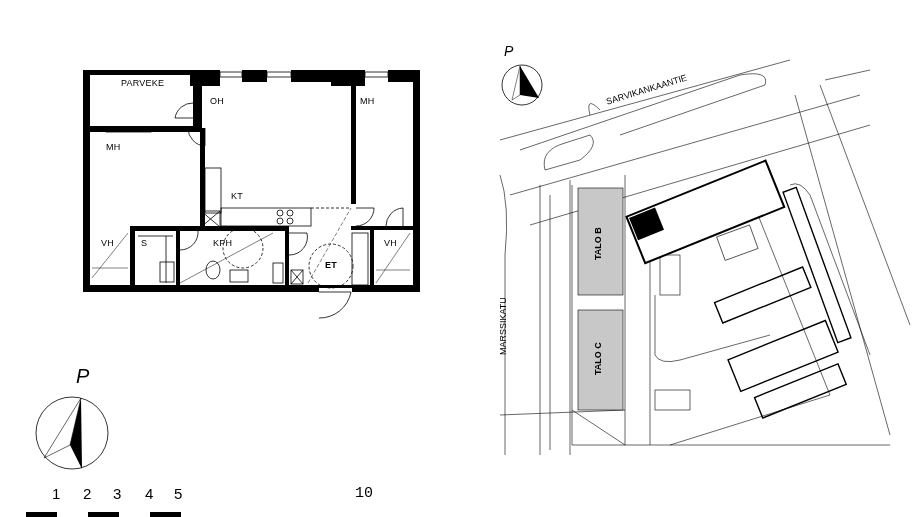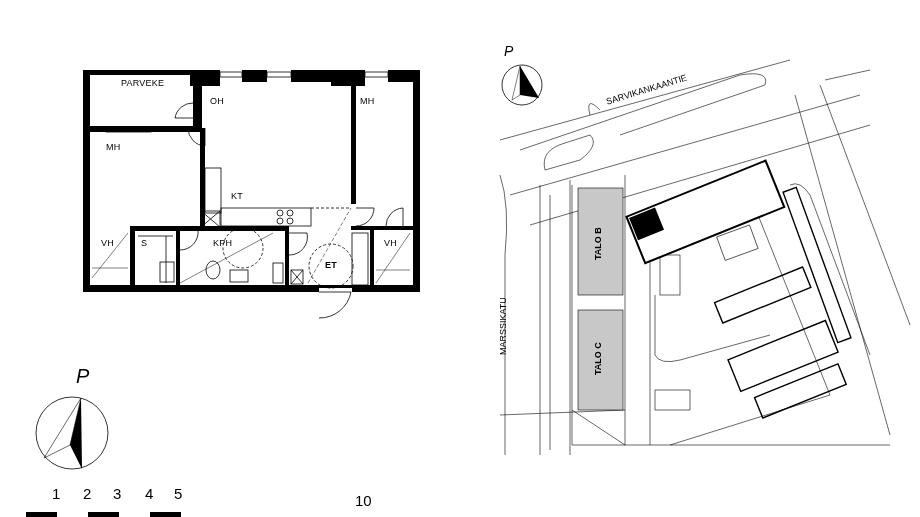--- a/index.html
+++ b/index.html
@@ -111,21 +111,21 @@
     <polygon points="51,33 40,80 14,93" fill="none" stroke="#000" stroke-width="0.6"></polygon>
   </svg>
 </div>
 
 <div class="abs" style="left:0;top:485px;width:400px;height:32px;">
   <span class="scale-num" style="left:52px;top:0;">1</span>
   <span class="scale-num" style="left:83px;top:0;">2</span>
   <span class="scale-num" style="left:113px;top:0;">3</span>
   <span class="scale-num" style="left:145px;top:0;">4</span>
   <span class="scale-num" style="left:174px;top:0;">5</span>
-  <span class="scale-num" style="left:355px;top:7px;">10</span>
+  <span class="scale-num" style="left:355px;top:0;font-family:Liberation Mono, monospace;">10</span>
   <div style="position:absolute;left:26px;top:27px;width:31px;height:5px;background:#000;"></div>
   <div style="position:absolute;left:88px;top:27px;width:31px;height:5px;background:#000;"></div>
   <div style="position:absolute;left:150px;top:27px;width:31px;height:5px;background:#000;"></div>
 </div>
 
 <div class="abs" style="left:490px;top:55px;width:430px;height:400px;">
 <svg width="430" height="400">
   <g fill="none" stroke="#000" stroke-width="0.6">
 
     <path d="M10 85 L300 5"></path>

